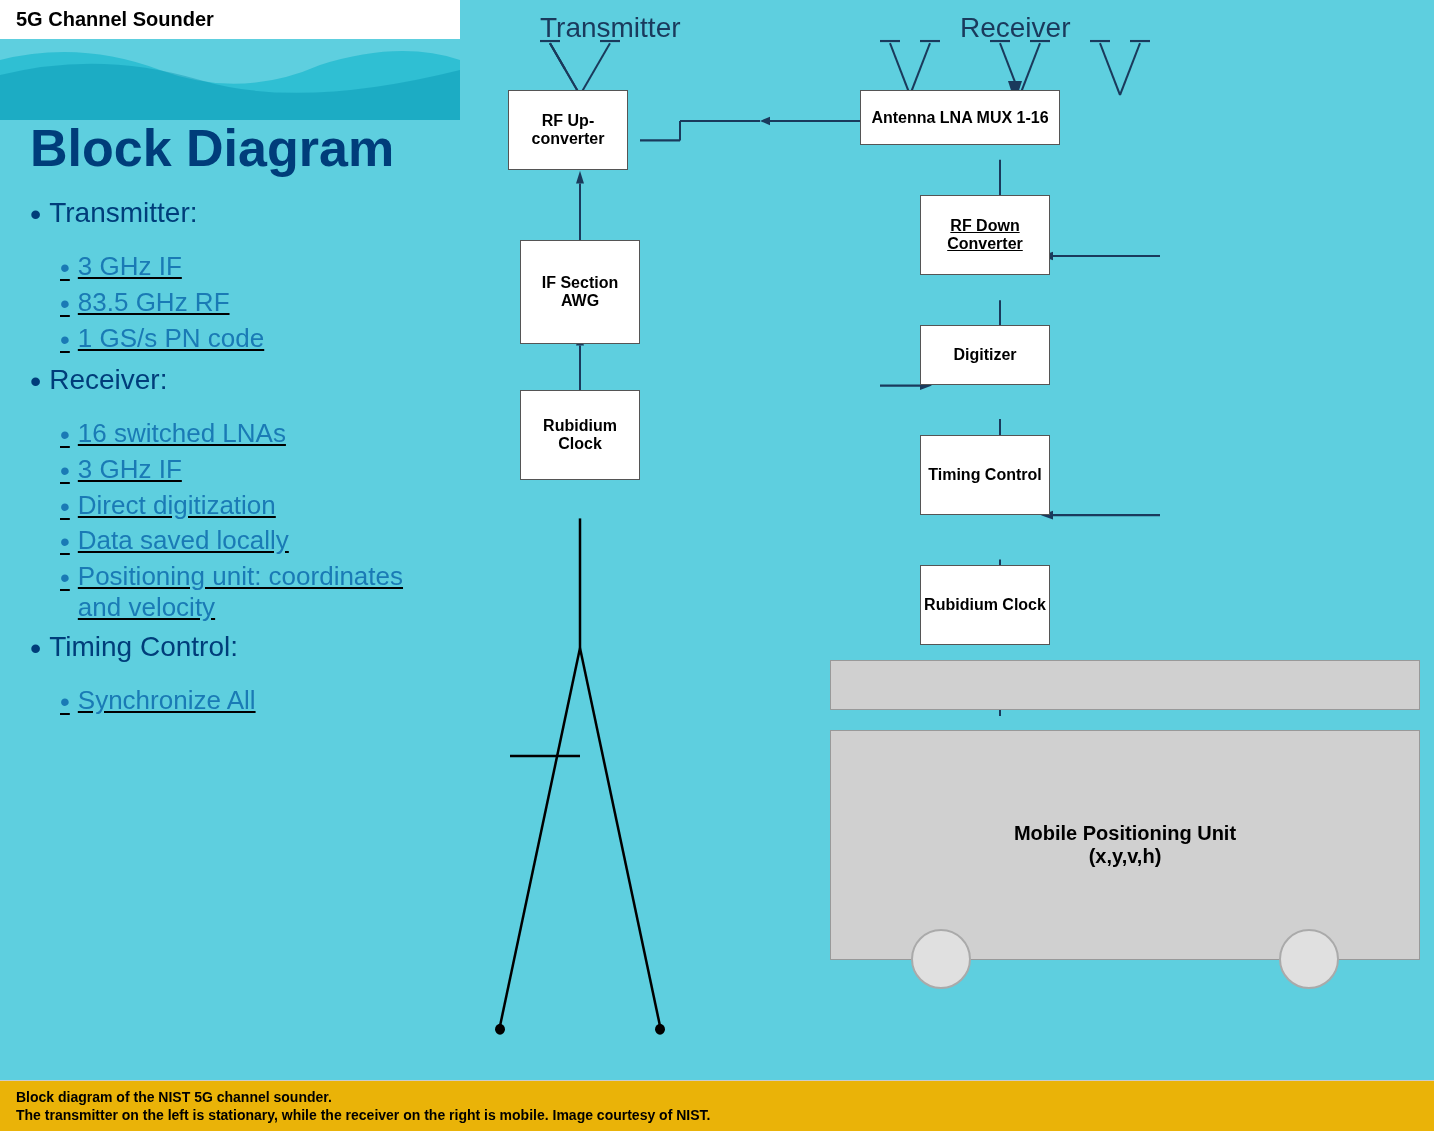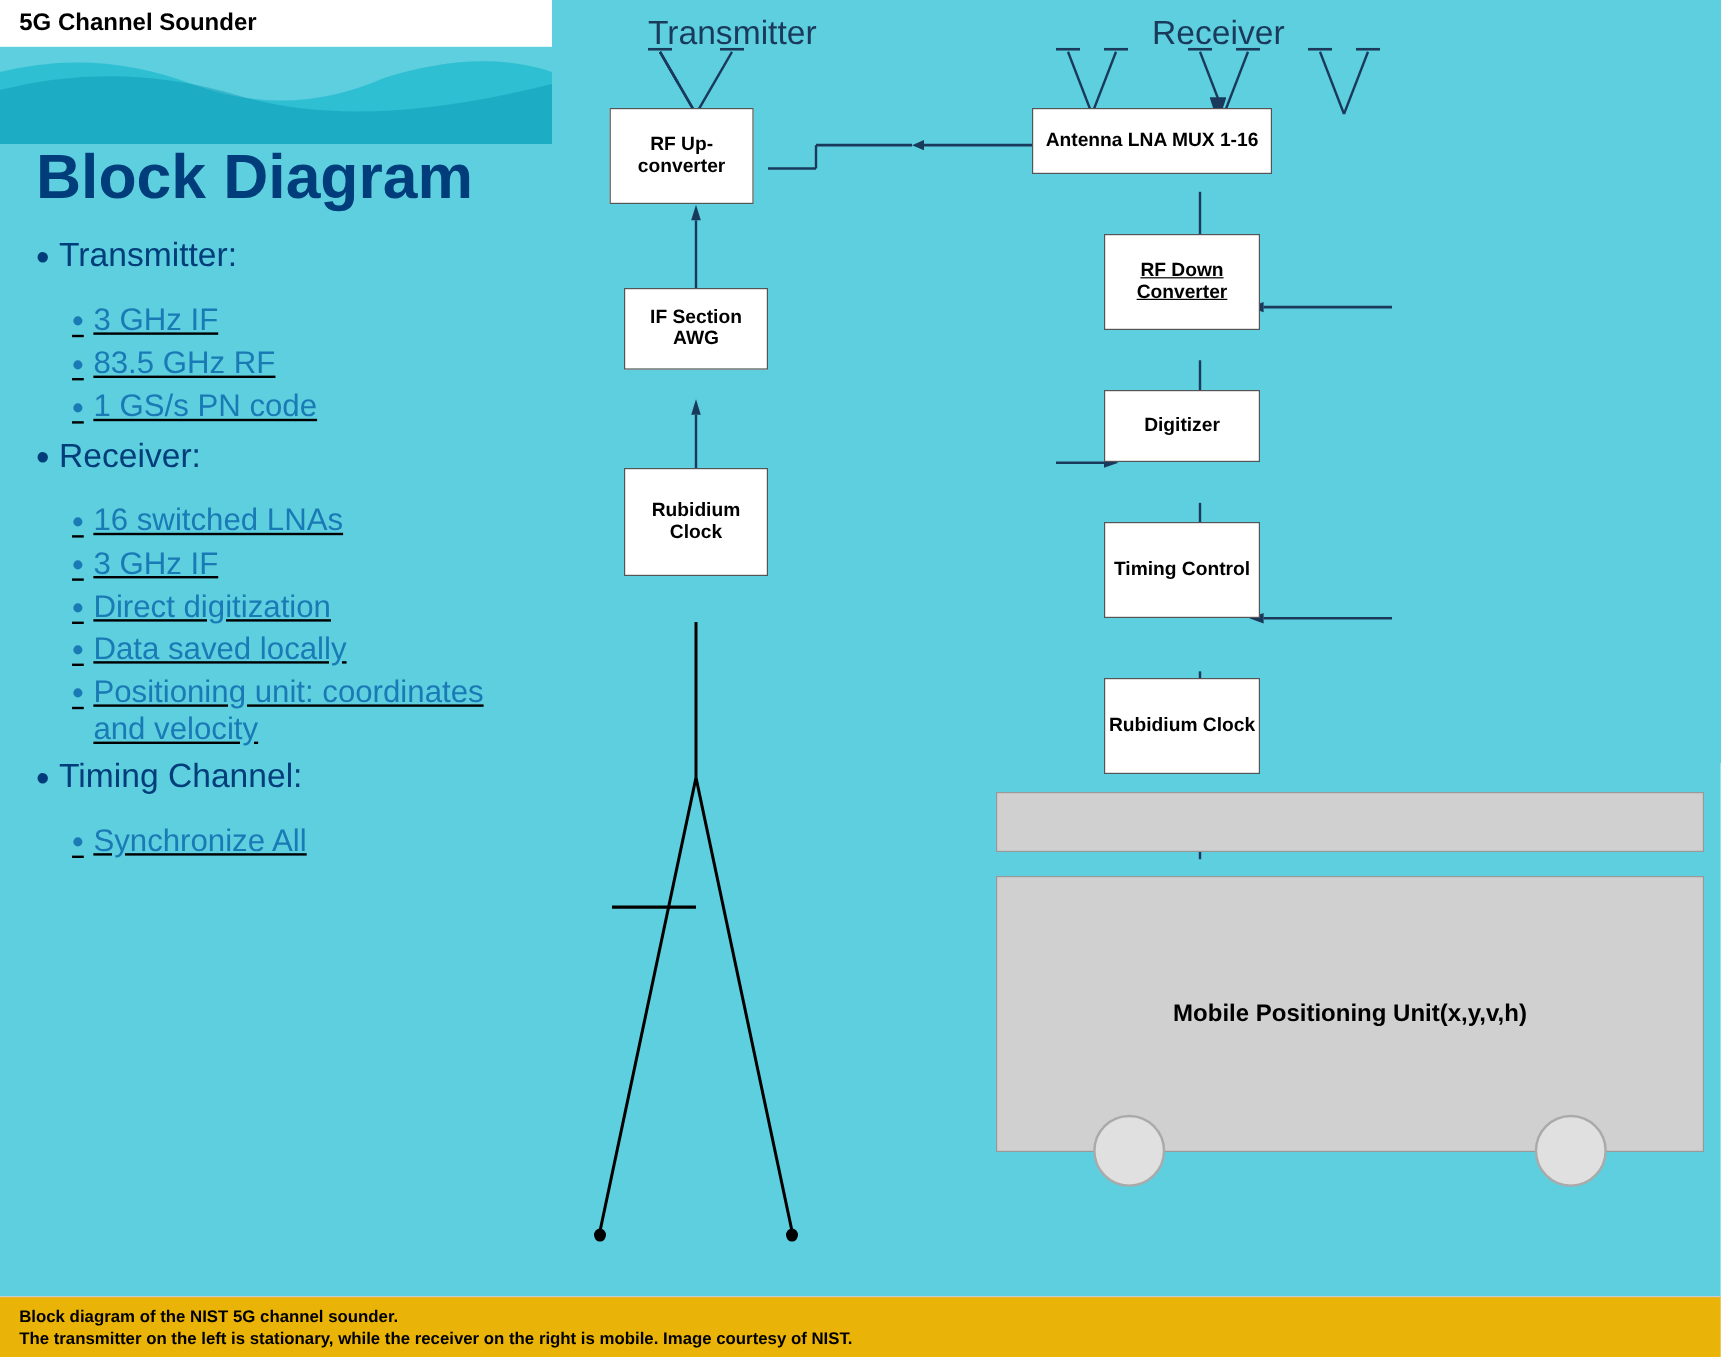--- a/index.html
+++ b/index.html
@@ -176,21 +176,21 @@
       left: 48px;
       top: 90px;
       width: 120px;
       height: 80px;
     }
 
     .if-section-awg {
       left: 60px;
       top: 240px;
       width: 120px;
-      height: 68px;
+      height: 104px;
     }
 
     .rubidium-clock-tx {
       left: 60px;
       top: 390px;
       width: 120px;
       height: 90px;
     }
 
     
@@ -245,21 +245,21 @@
       position: absolute;
       left: 370px;
       top: 730px;
       width: 590px;
       height: 230px;
       background: #d0d0d0;
       border: 1.5px solid #999;
       display: flex;
       align-items: center;
       justify-content: center;
-      flex-direction: row;
+      flex-direction: column;
       text-align: center;
     }
 
     .mobile-positioning-text {
       font-size: 20px;
       font-weight: bold;
       color: #000;
     }
 
     
@@ -367,21 +367,21 @@
                   <span>Data saved locally</span>
                 </li>
               <li class="sub-bullet">
                   <span>Positioning unit: coordinates and velocity</span>
                 </li>
             </ul>
           </li>
 
           <li>
             <div class="main-bullet">
-              <span>Timing Channel:</span>
+              <span>Timing Control:</span>
             </div>
             <ul class="sub-list">
               <li class="sub-bullet">
                   <span>Synchronize All</span>
                 </li>
             </ul>
           </li>
 
         </ul>
       </div>

